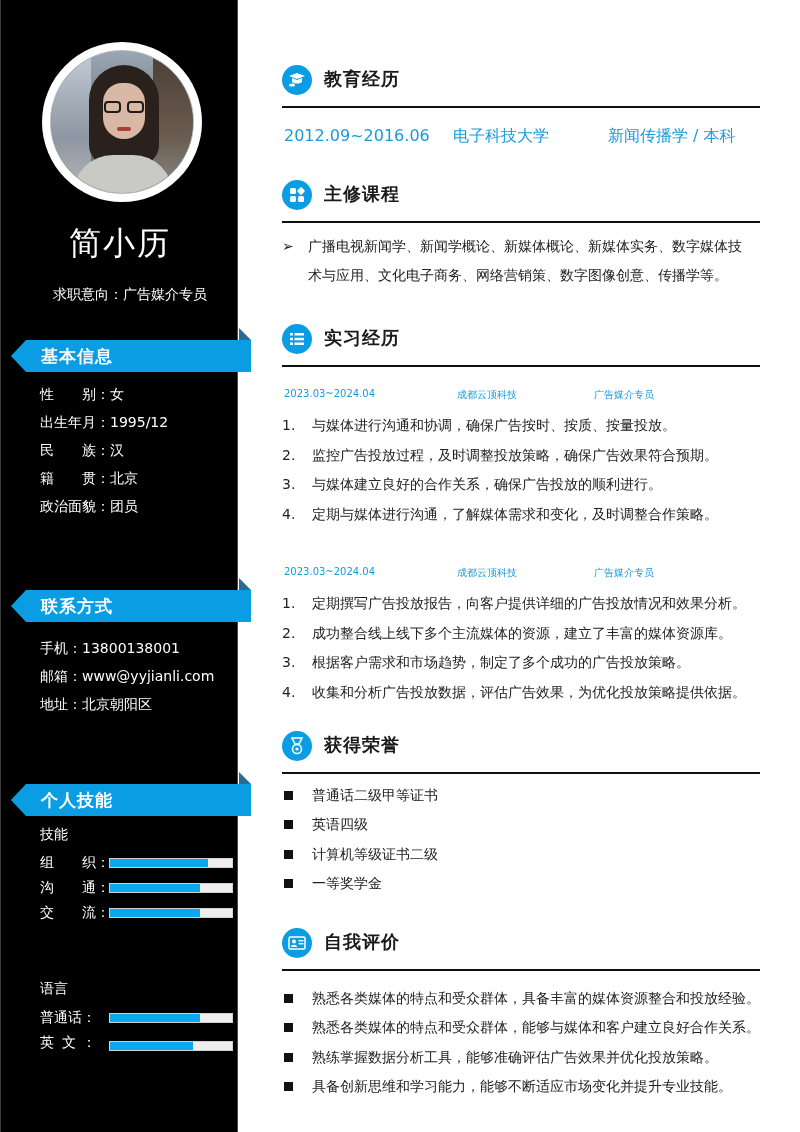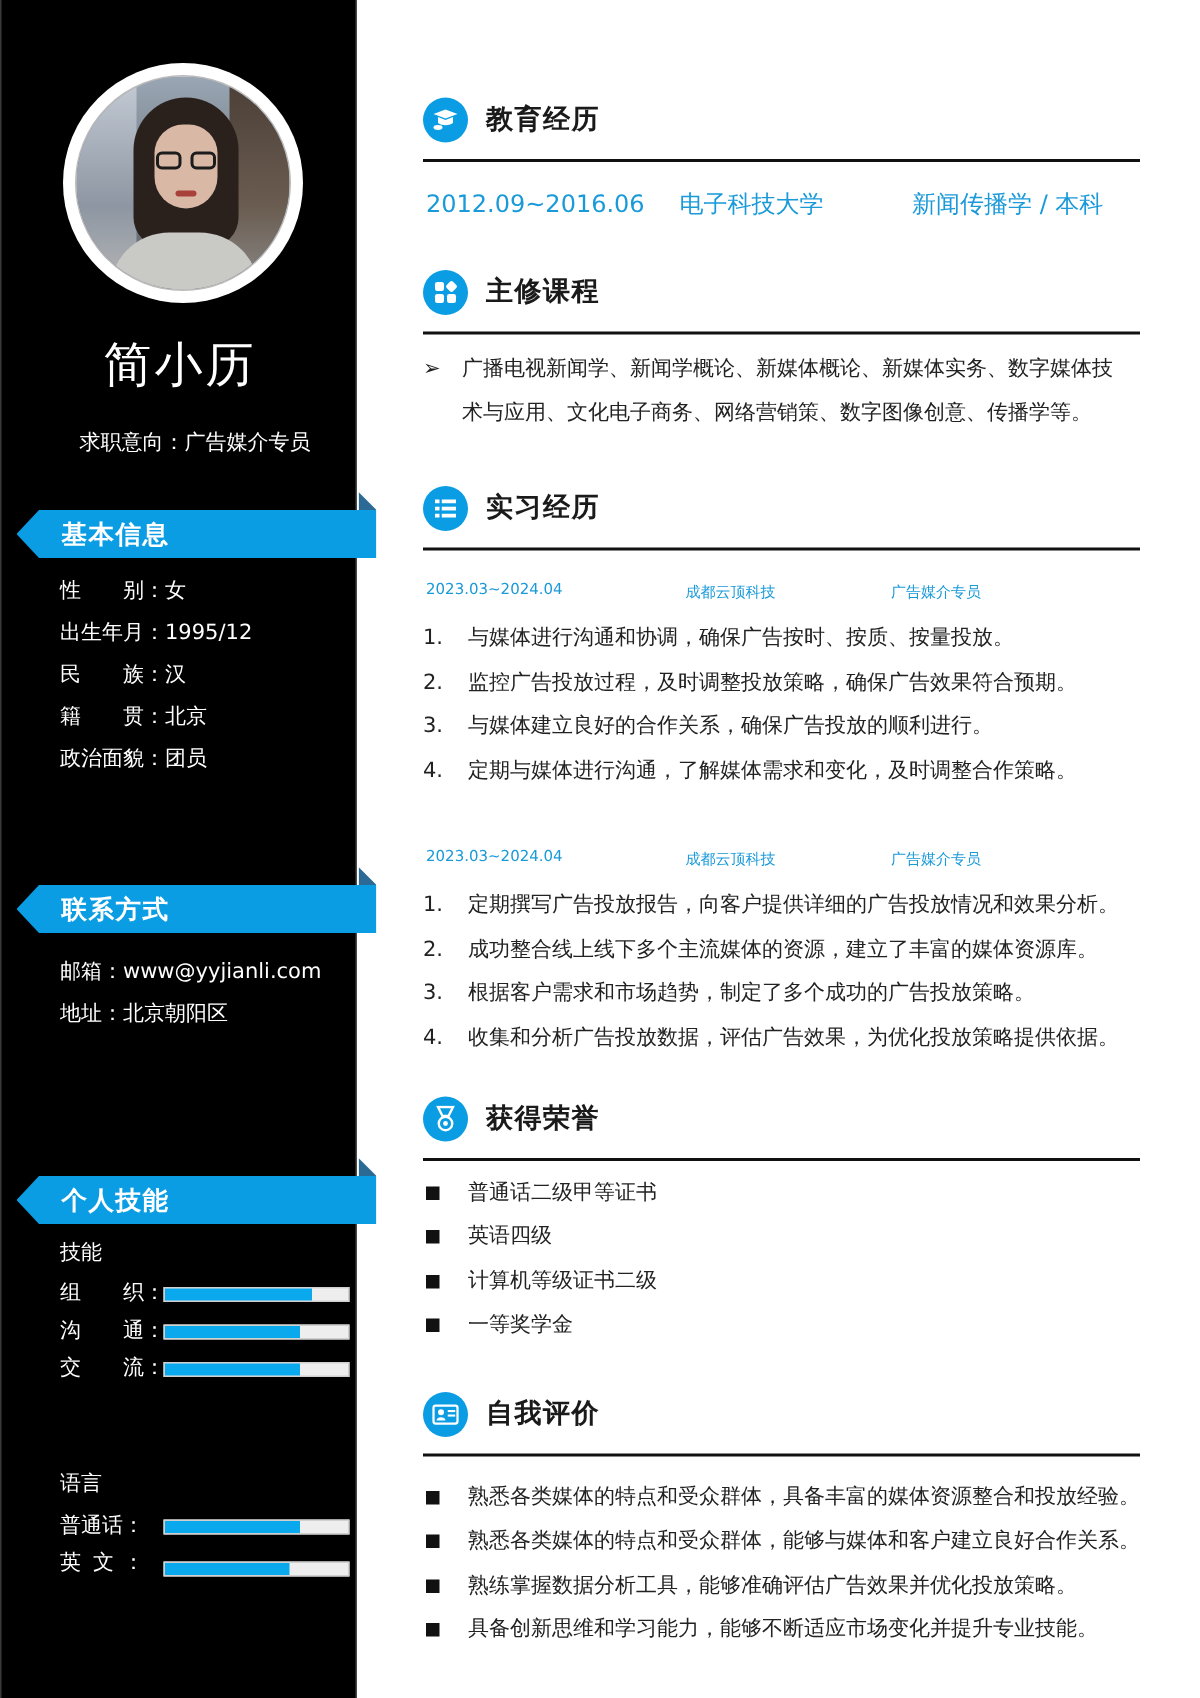--- a/index.html
+++ b/index.html
@@ -156,20 +156,21 @@
       <span>团员</span>
     </div>
   </div>
 
   <div class="ribbon" style="top:590px;">
     <div class="fold"></div>
     <div class="body"></div>
     <div class="label">联系方式</div>
   </div>
   <div class="info-list" style="top:634px;">
+    <div class="info-row">手机：13800138001</div>
     <div class="info-row">邮箱：www@yyjianli.com</div>
     <div class="info-row">地址：北京朝阳区</div>
   </div>
 
   <div class="ribbon" style="top:784px;">
     <div class="fold"></div>
     <div class="body"></div>
     <div class="label">个人技能</div>
   </div>
   <div class="skill-heading" style="top:826px;">技能</div>

